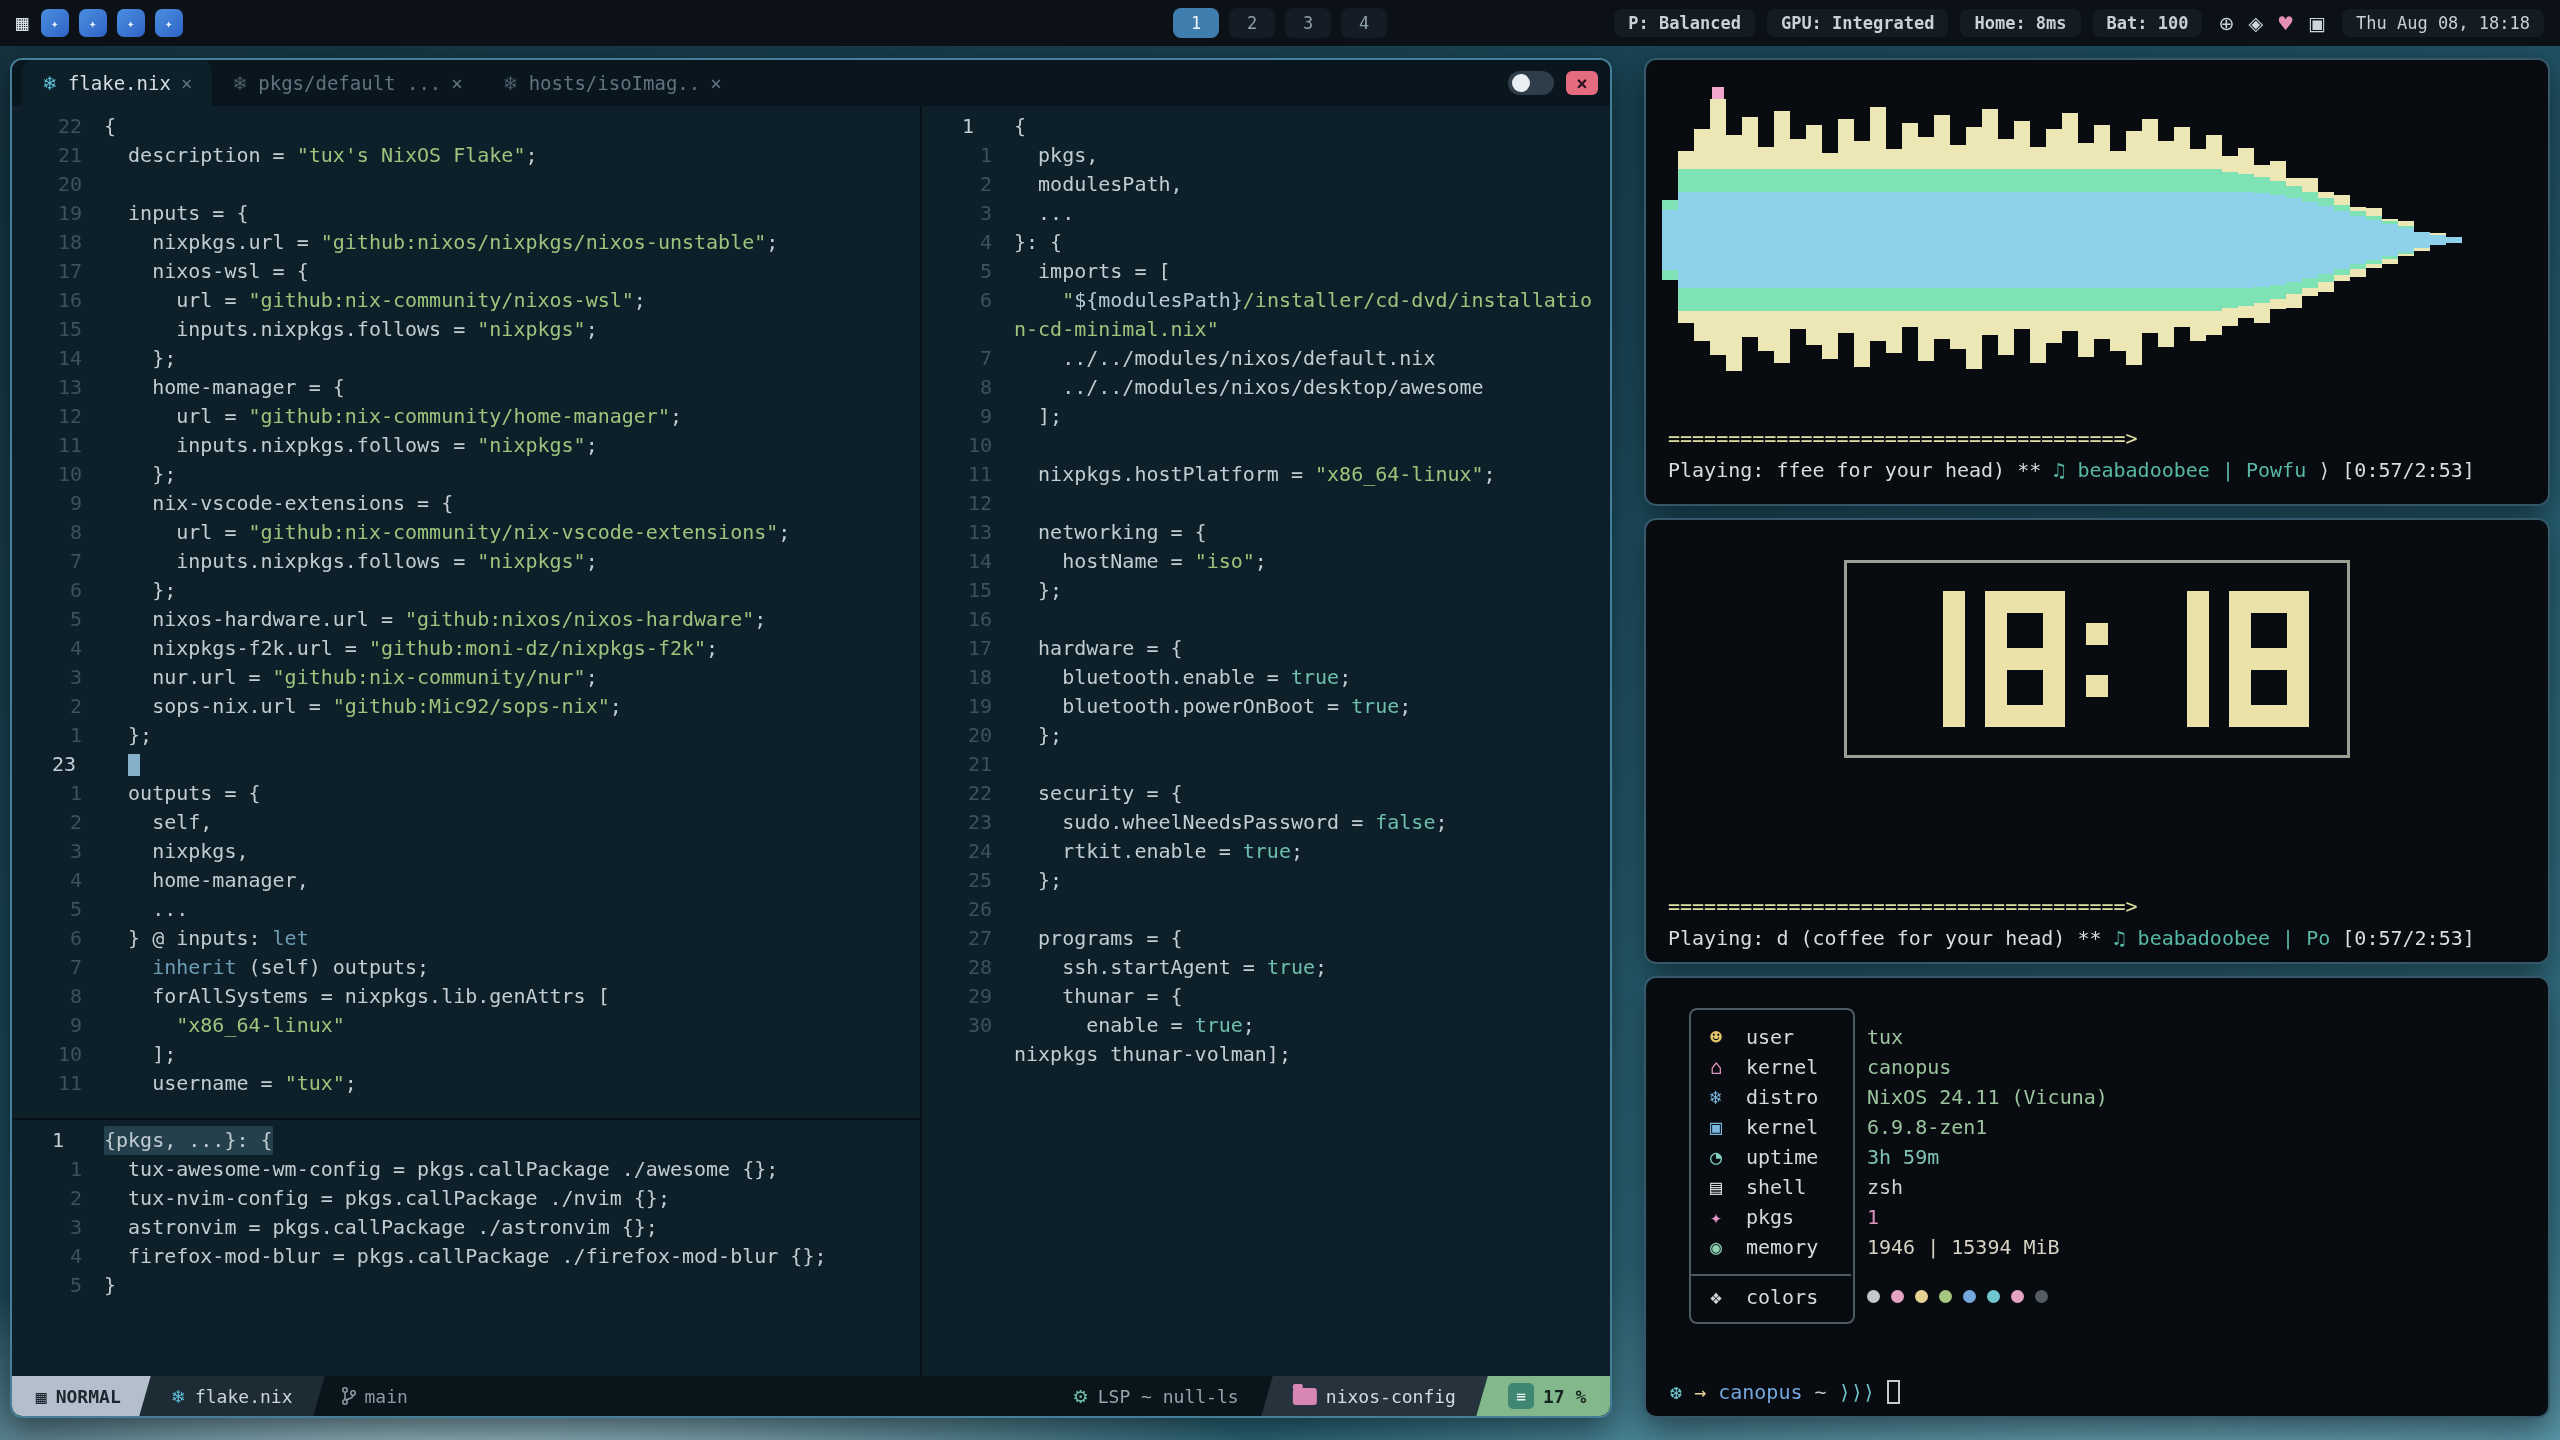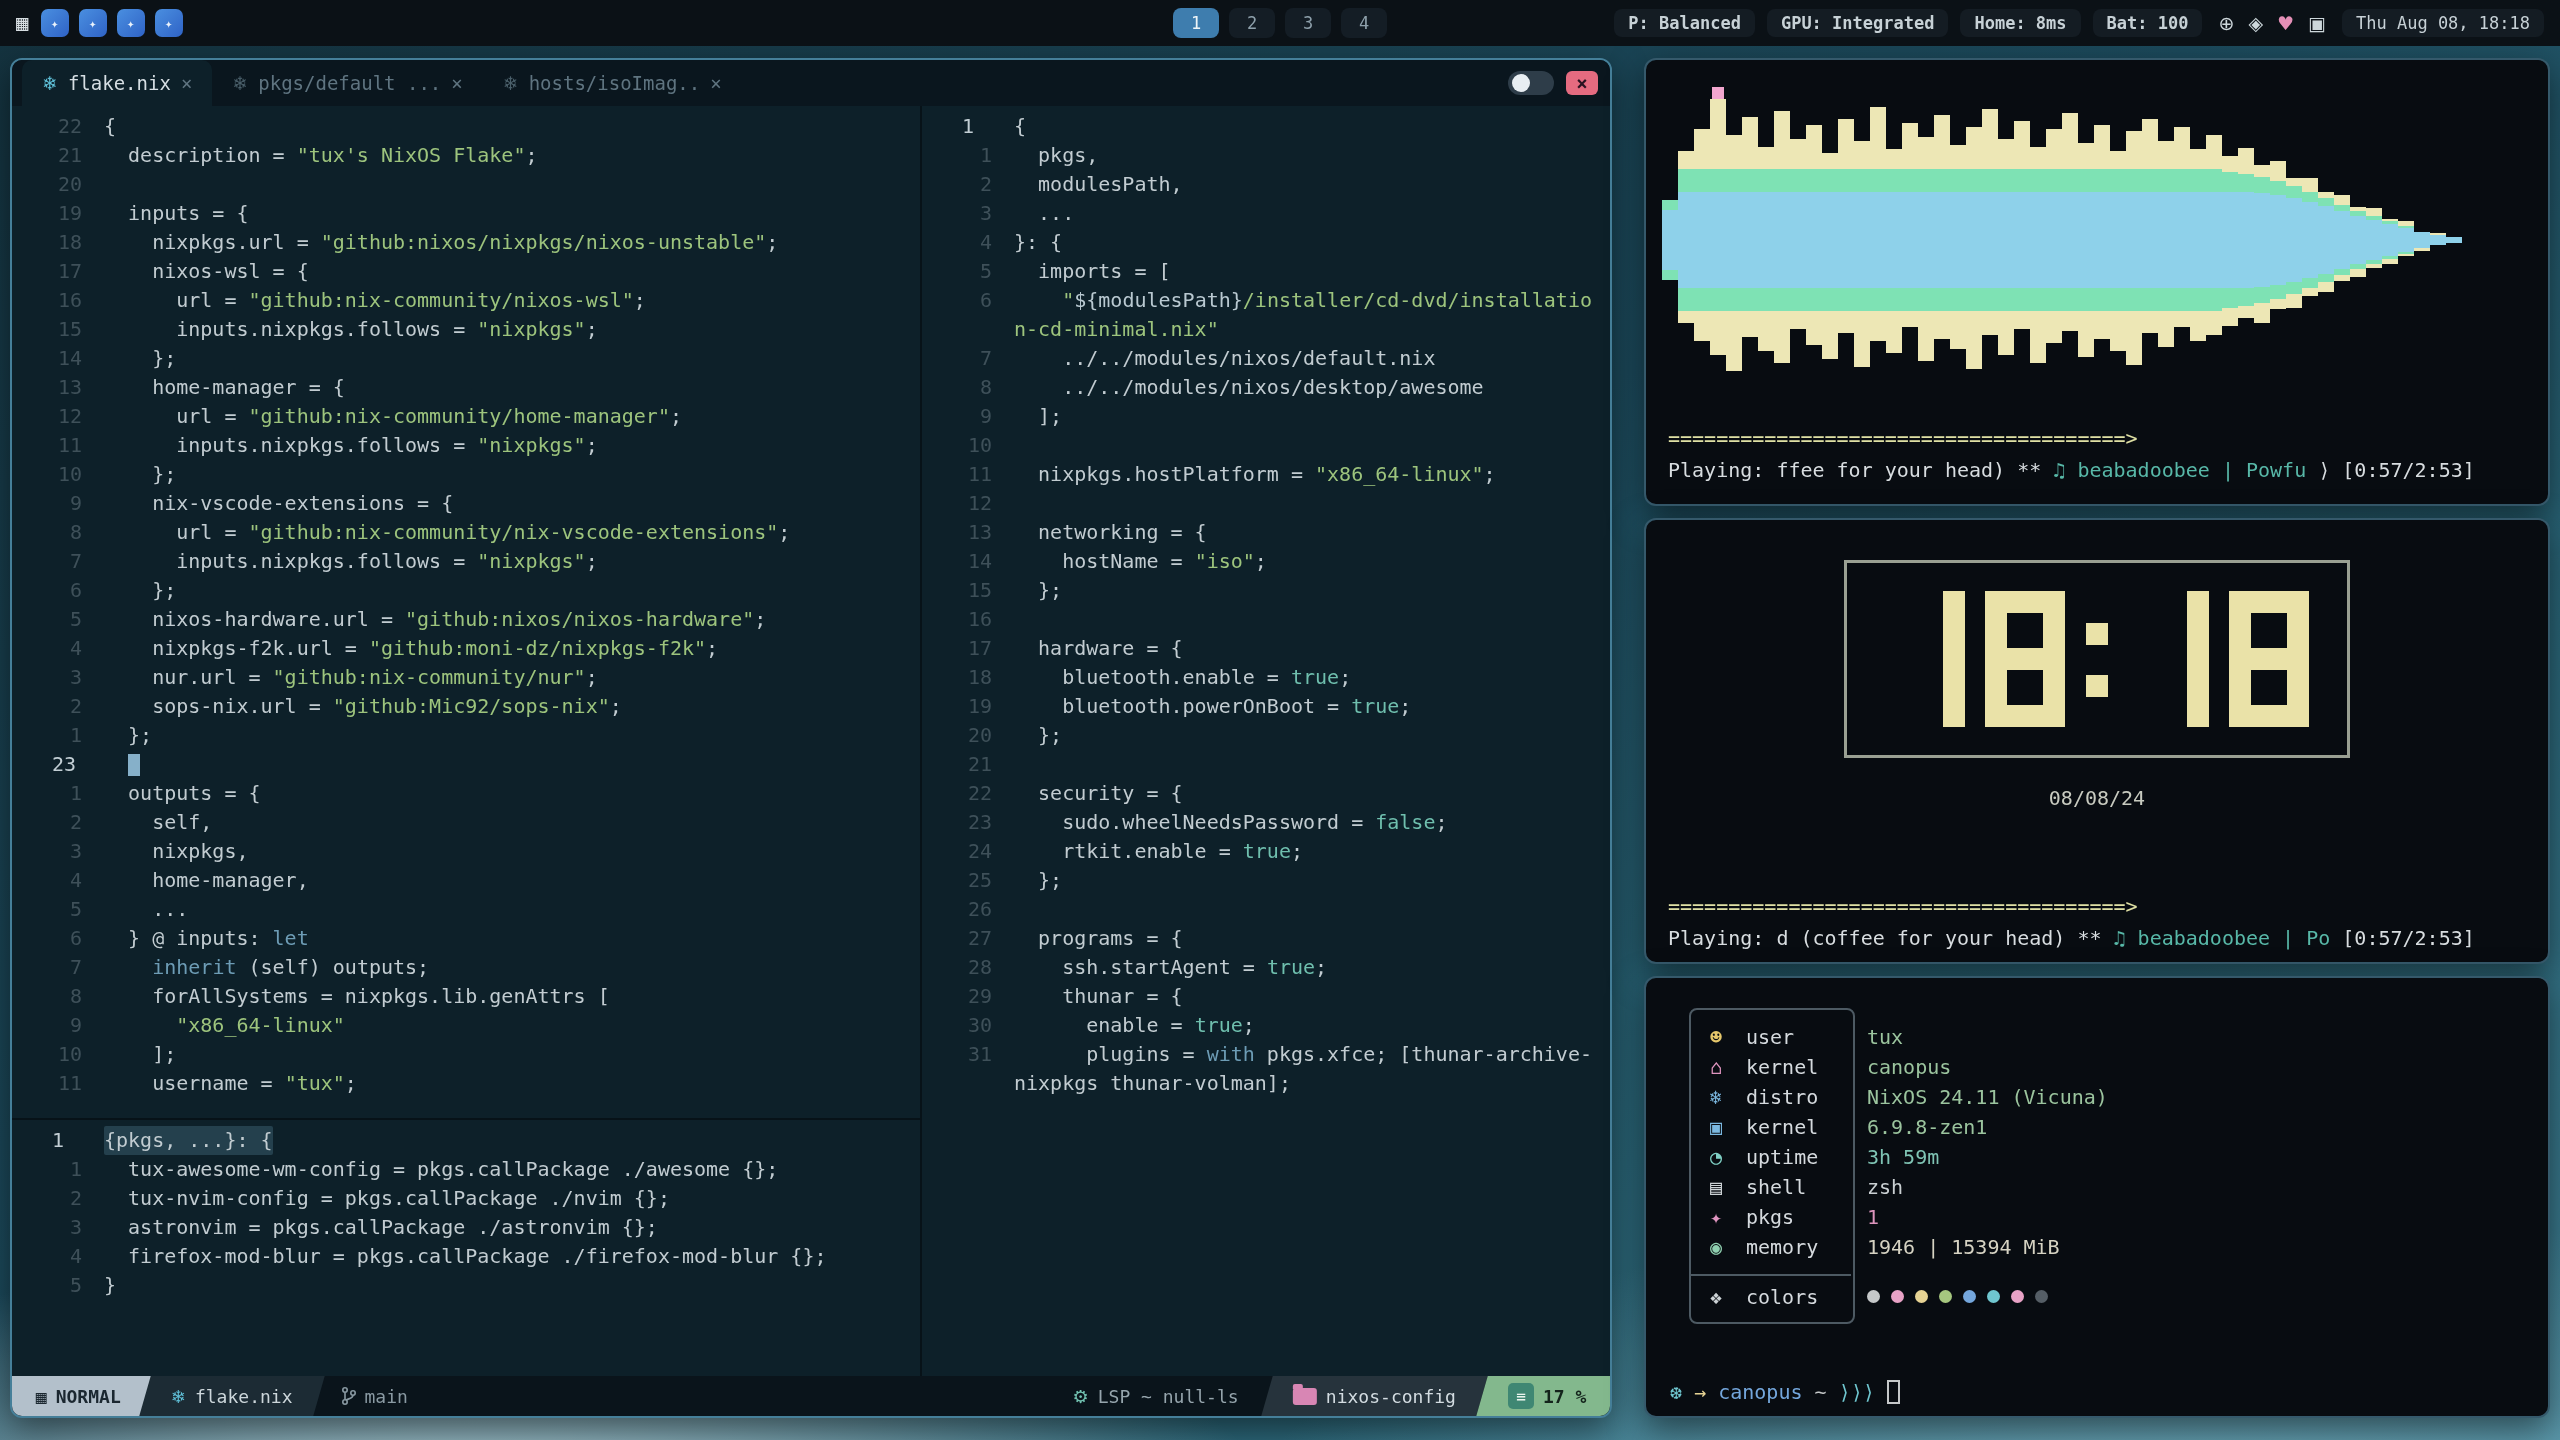--- a/index.html
+++ b/index.html
@@ -247,21 +247,20 @@
         <div class="cl"><span class="ln">21</span><span class="ct"></span></div>
         <div class="cl"><span class="ln">22</span><span class="ct">  security = {</span></div>
         <div class="cl"><span class="ln">23</span><span class="ct">    sudo.wheelNeedsPassword = <span class="tok-bool">false</span>;</span></div>
         <div class="cl"><span class="ln">24</span><span class="ct">    rtkit.enable = <span class="tok-bool">true</span>;</span></div>
         <div class="cl"><span class="ln">25</span><span class="ct">  };</span></div>
         <div class="cl"><span class="ln">26</span><span class="ct"></span></div>
         <div class="cl"><span class="ln">27</span><span class="ct">  programs = {</span></div>
         <div class="cl"><span class="ln">28</span><span class="ct">    ssh.startAgent = <span class="tok-bool">true</span>;</span></div>
         <div class="cl"><span class="ln">29</span><span class="ct">    thunar = {</span></div>
         <div class="cl"><span class="ln">30</span><span class="ct">      enable = <span class="tok-bool">true</span>;</span></div>
-        <div class="cl"><span class="ln">31</span><span class="ct">      plugins = <span class="tok-kw">with</span> pkgs.xfce; [thunar-archive-</span></div>
         <div class="cl"><span class="ln"></span><span class="ct">nixpkgs thunar-volman];</span></div>
       </div>
   </div>
   <div class="statusline">
     <div class="sl-seg seg-mode">
         <span class="unskew">
           <span>▦</span>
           <span>NORMAL</span>
         </span>
       </div>
@@ -673,21 +672,20 @@
       <div class="digit">
         <div class="seg seg-a"></div>
         <div class="seg seg-b"></div>
         <div class="seg seg-c"></div>
         <div class="seg seg-d"></div>
         <div class="seg seg-e"></div>
         <div class="seg seg-f"></div>
         <div class="seg seg-g"></div>
       </div>
     </div>
-  <div class="clock-date">08/08/24</div>
   <div class="sepline">======================================&gt;</div>
   <div class="playing"><span>Playing: </span><span>d (coffee for your head) ** </span><span class="artist">♫ beabadoobee | Po</span><span> </span><span>[0:57/2:53]</span></div>
 </div>
 
 <div class="win rwin" id="fetchwin">
   <div class="fetch-box"></div>
   <div class="fetch-divider"></div>
   <div id="fetch-rows">
       <div class="frow" style="top: 44px;">
         <span class="fico" style="color: rgb(229, 199, 107);">☻</span>

